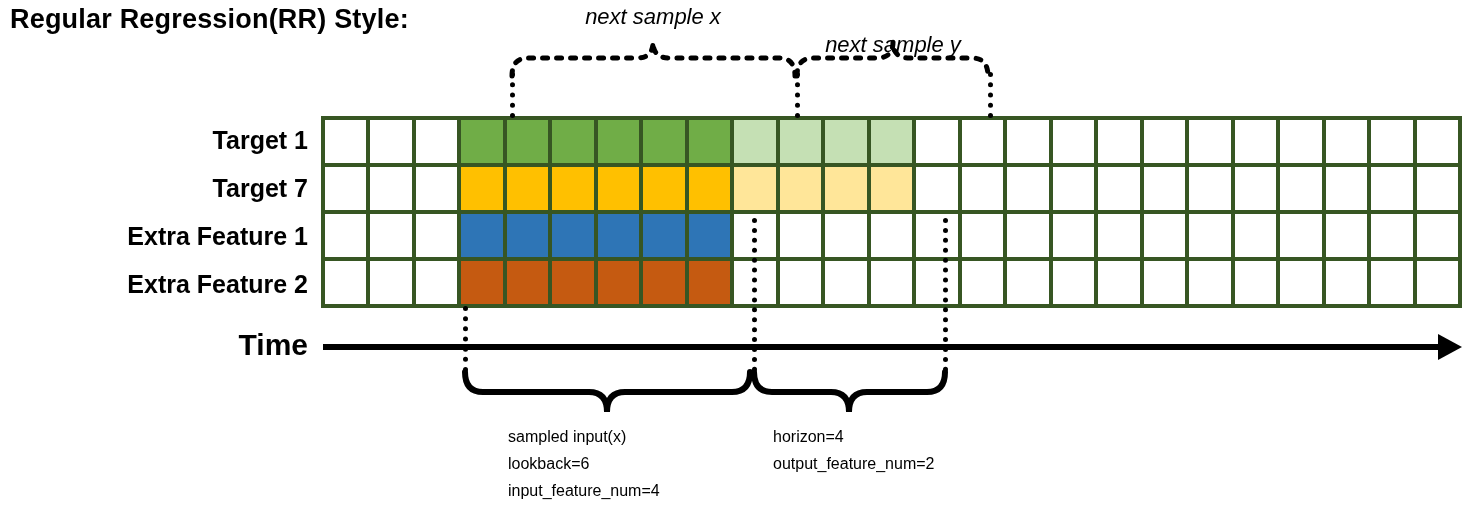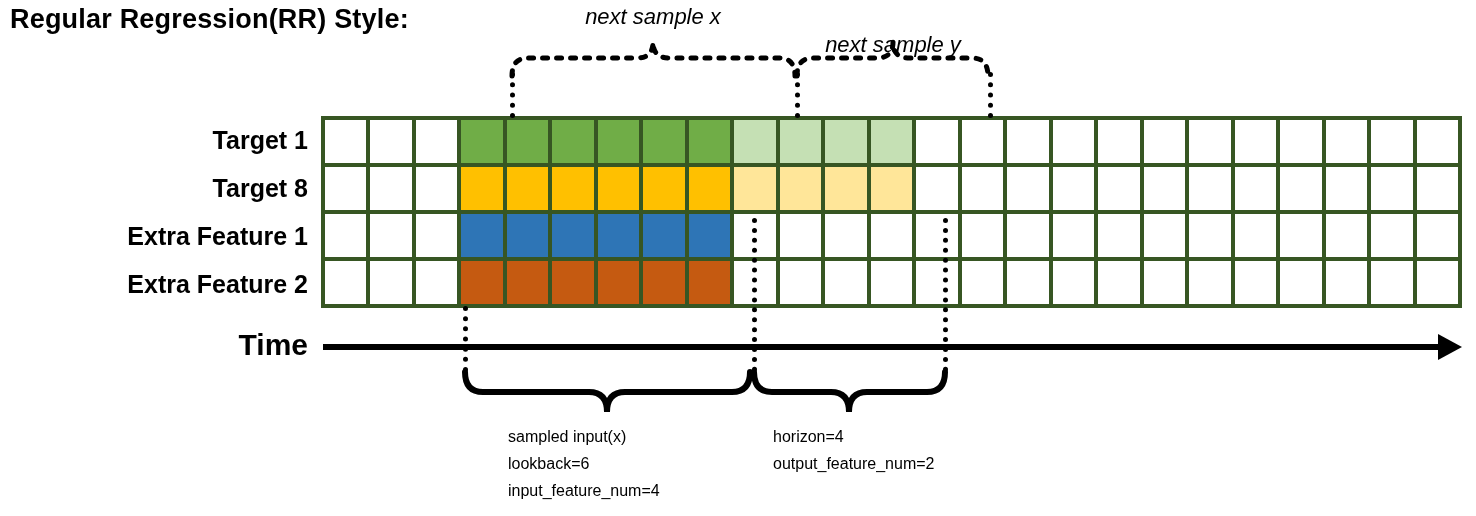--- a/index.html
+++ b/index.html
@@ -77,21 +77,21 @@
     white-space:nowrap; line-height:27px;
   }
 </style>
 </head>
 <body>
 
 <div id="title">Regular Regression(RR) Style:</div>
 
 <div id="labels">
   <div class="row-label" style="top:0px">Target 1</div>
-  <div class="row-label" style="top:48px">Target 8</div>
+  <div class="row-label" style="top:48px">Target 7</div>
   <div class="row-label" style="top:96px">Extra Feature 1</div>
   <div class="row-label" style="top:144px">Extra Feature 2</div>
 </div>
 
 <div id="grid">
     <div class="cell "></div>
     <div class="cell "></div>
     <div class="cell "></div>
     <div class="cell c-green"></div>
     <div class="cell c-green"></div>

